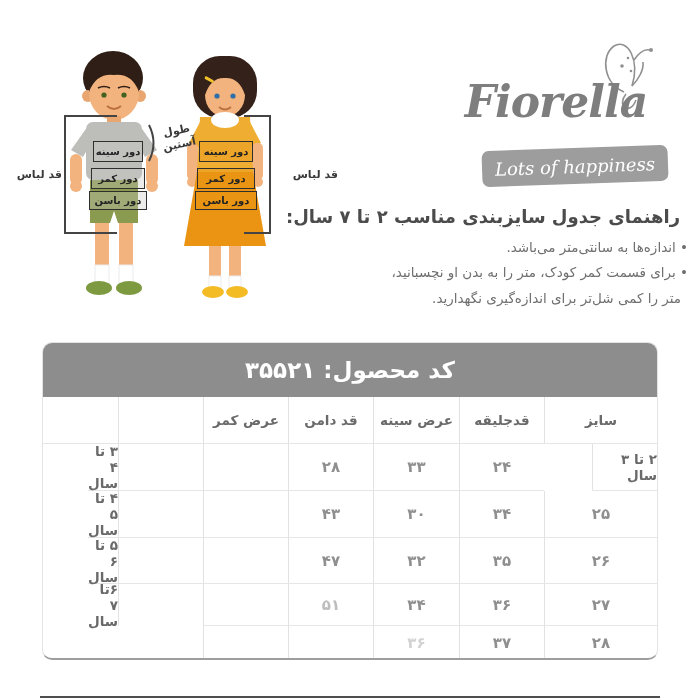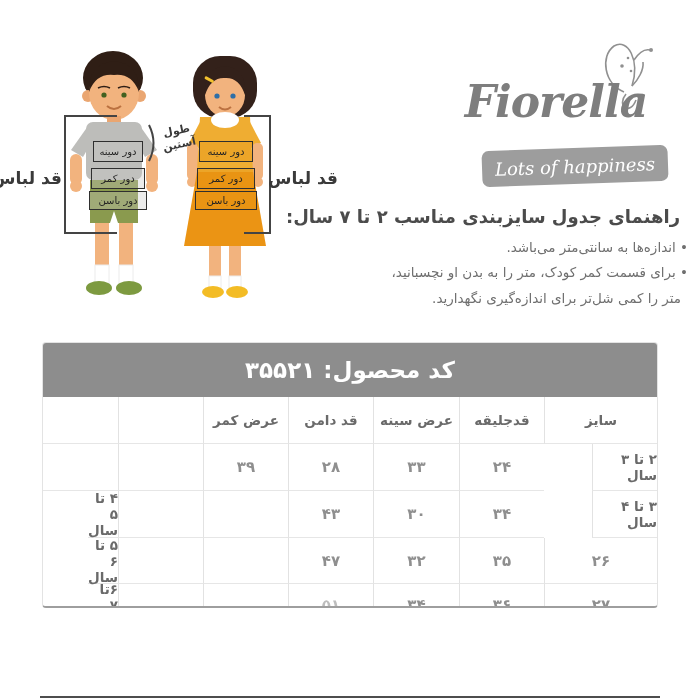--- a/index.html
+++ b/index.html
@@ -3,44 +3,44 @@
 <meta charset="utf-8">
 <style>
   html,body{margin:0;padding:0;background:#ffffff;}
   .canvas{position:relative;width:700px;height:700px;background:#ffffff;overflow:hidden;
           font-family:"DejaVu Sans",sans-serif;}
   .abs{position:absolute;}
   svg{display:block;}
 
   
   .mbox{position:absolute;border:1.6px solid #2f2f2f;display:flex;align-items:center;justify-content:center;
-        font-size:10px;font-weight:normal;color:#232323;direction:rtl;line-height:1;}
+        font-size:10px;font-weight:bold;color:#232323;direction:rtl;line-height:1;}
   .mbox.boy{background:rgba(200,200,198,0.35);}
   .mbox.girl{background:rgba(230,148,20,0.30);}
-  .sideLabel{position:absolute;font-size:17px;font-weight:bold;color:#3a3a3a;direction:rtl;white-space:nowrap;}
+  .sideLabel{position:absolute;font-size:11px;font-weight:bold;color:#3a3a3a;direction:rtl;white-space:nowrap;}
   .sleeveLabel{position:absolute;font-size:11px;font-weight:bold;color:#3a3a3a;direction:rtl;
                width:44px;text-align:center;transform:rotate(-12deg);line-height:1.25;}
 
   
   .brandName{position:absolute;left:458px;top:76px;width:196px;text-align:center;
              font-family:"DejaVu Serif",serif;font-style:italic;font-weight:bold;
              font-size:44px;color:#7e7e7e;letter-spacing:-1px;}
   .tagStrip{position:absolute;left:482px;top:148px;width:186px;height:36px;background:#9d9d9d;
             border-radius:7px;transform:rotate(-2deg);display:flex;align-items:center;justify-content:center;}
   .tagStrip span{font-family:"DejaVu Serif",serif;font-style:italic;font-size:18px;color:#ffffff;}
 
   
   .guide{position:absolute;top:206px;right:12px;width:430px;direction:rtl;text-align:right;}
   .guide h2{margin:0 8px 10px 0;font-size:18px;font-weight:bold;color:#4b4b4b;}
   .guide p{margin:0 0 5px 0;font-size:13.5px;color:#6f6f6f;line-height:1.5;}
   .guide p.cont{padding-right:7px;}
 
   
-  .sizeTable{position:absolute;left:42px;top:342px;width:616px;height:266px;
-             border:1px solid #e3e3e3;border-bottom:2px solid #9e9e9e;border-radius:4px;
+  .sizeTable{position:absolute;left:42px;top:342px;width:616px;height:318px;
+             border:1px solid #e3e3e3;border-bottom:2px solid #9e9e9e;border-radius:10px;
              overflow:hidden;box-sizing:border-box;background:#ffffff;}
   .codeBar{height:54px;background:#8d8d8d;color:#ffffff;display:flex;align-items:center;justify-content:center;
            font-size:23px;font-weight:bold;direction:rtl;}
   .grid{display:grid;direction:rtl;
         grid-template-columns:113px 85px 86px 85px 85px 85px 1fr;
         grid-template-rows:47px 47px 47px 46px 42px 34px;}
   .cell{display:flex;align-items:center;justify-content:center;
         border-left:1px solid #e2e2e2;border-bottom:1px solid #e6e6e6;direction:rtl;}
   .grid .cell:nth-child(7n){border-left:none;}
   .grid .cell:nth-last-child(-n+7){border-bottom:none;}
@@ -163,25 +163,25 @@
       <div class="cell hdr">عرض سینه</div>
       <div class="cell hdr">قد دامن</div>
       <div class="cell hdr">عرض کمر</div>
       <div class="cell"></div>
       <div class="cell"></div>
 
       <div class="cell siz">۲ تا ۳ سال</div>
       <div class="cell num">۲۴</div>
       <div class="cell num">۳۳</div>
       <div class="cell num">۲۸</div>
-      <div class="cell num">۳۹</div>
       <div class="cell"></div>
       <div class="cell"></div>
 
       <div class="cell siz">۳ تا ۴ سال</div>
+      <div class="cell num">۲۵</div>
       <div class="cell num">۳۴</div>
       <div class="cell num">۳۰</div>
       <div class="cell num">۴۳</div>
       <div class="cell"></div>
       <div class="cell"></div>
 
       <div class="cell siz">۴ تا ۵ سال</div>
       <div class="cell num">۲۶</div>
       <div class="cell num">۳۵</div>
       <div class="cell num">۳۲</div>
@@ -194,21 +194,20 @@
       <div class="cell num">۳۶</div>
       <div class="cell num">۳۴</div>
       <div class="cell num lt1">۵۱</div>
       <div class="cell"></div>
       <div class="cell"></div>
 
       <div class="cell siz">۶تا ۷ سال</div>
       <div class="cell num">۲۸</div>
       <div class="cell num">۳۷</div>
       <div class="cell num lt2">۳۶</div>
-      <div class="cell num">۵۵</div>
       <div class="cell"></div>
       <div class="cell"></div>
 
     </div>
   </div>
 
   <div class="bottomRule"></div>
 
 </div>
 

